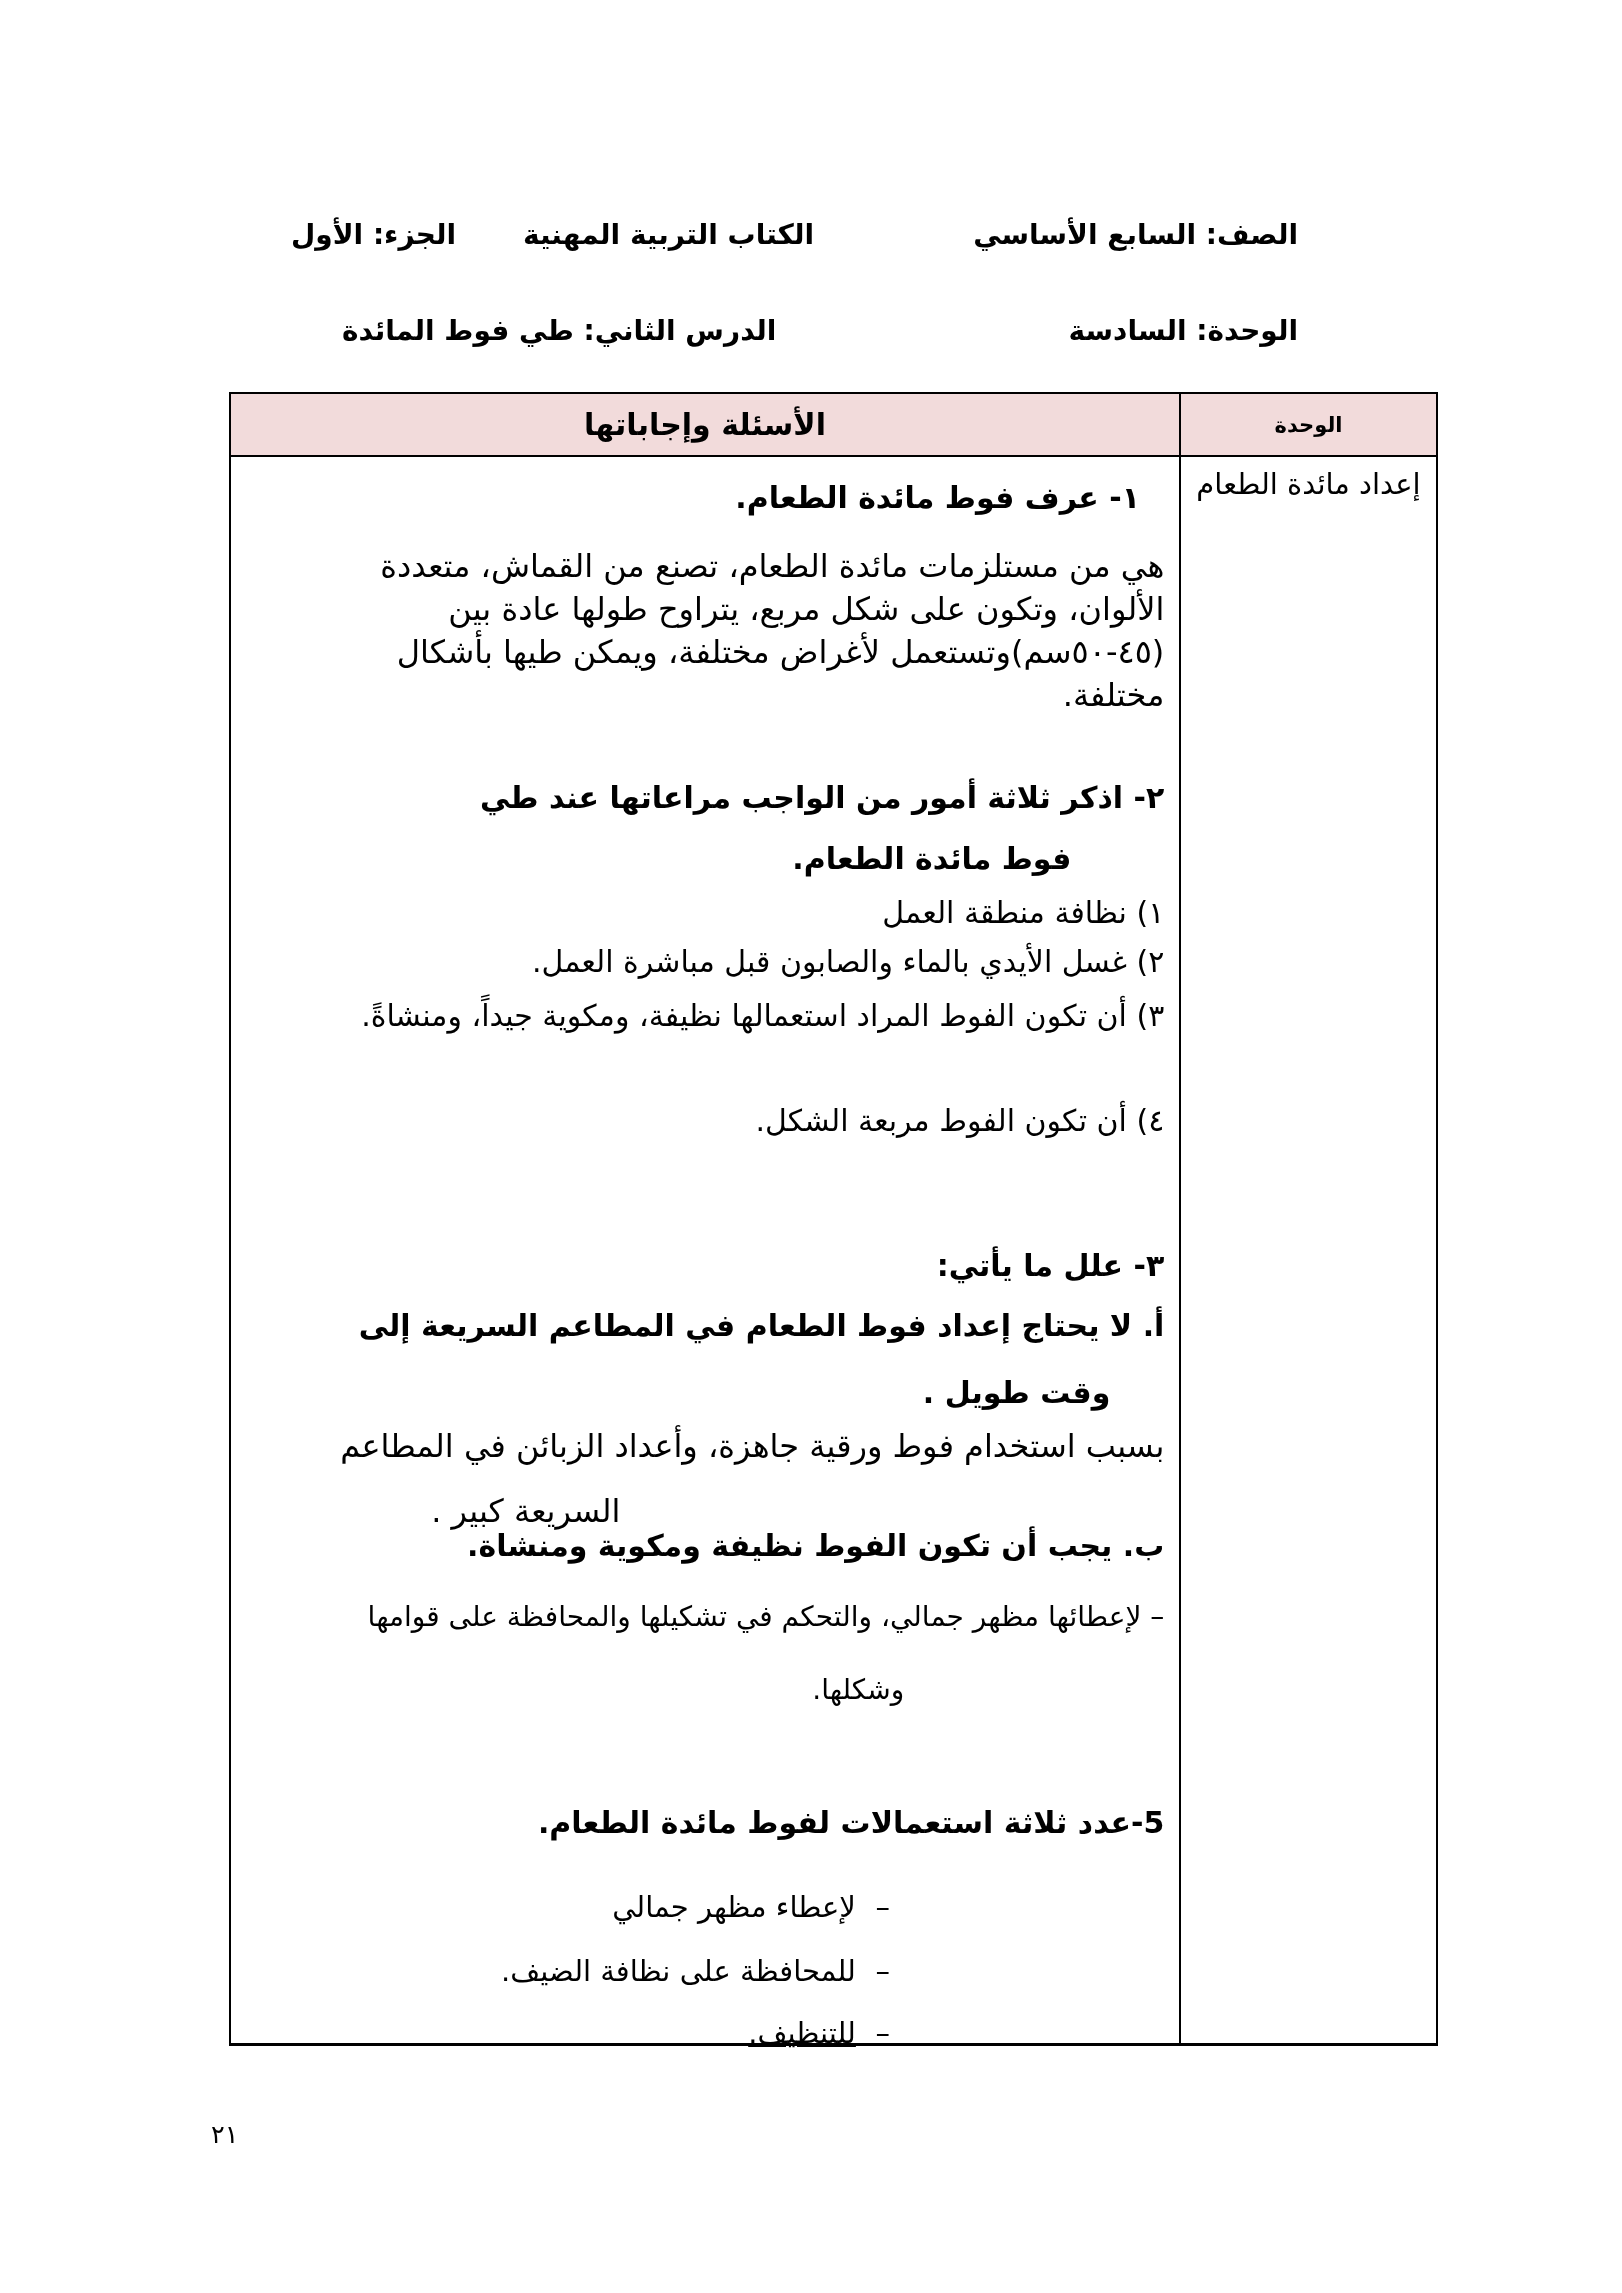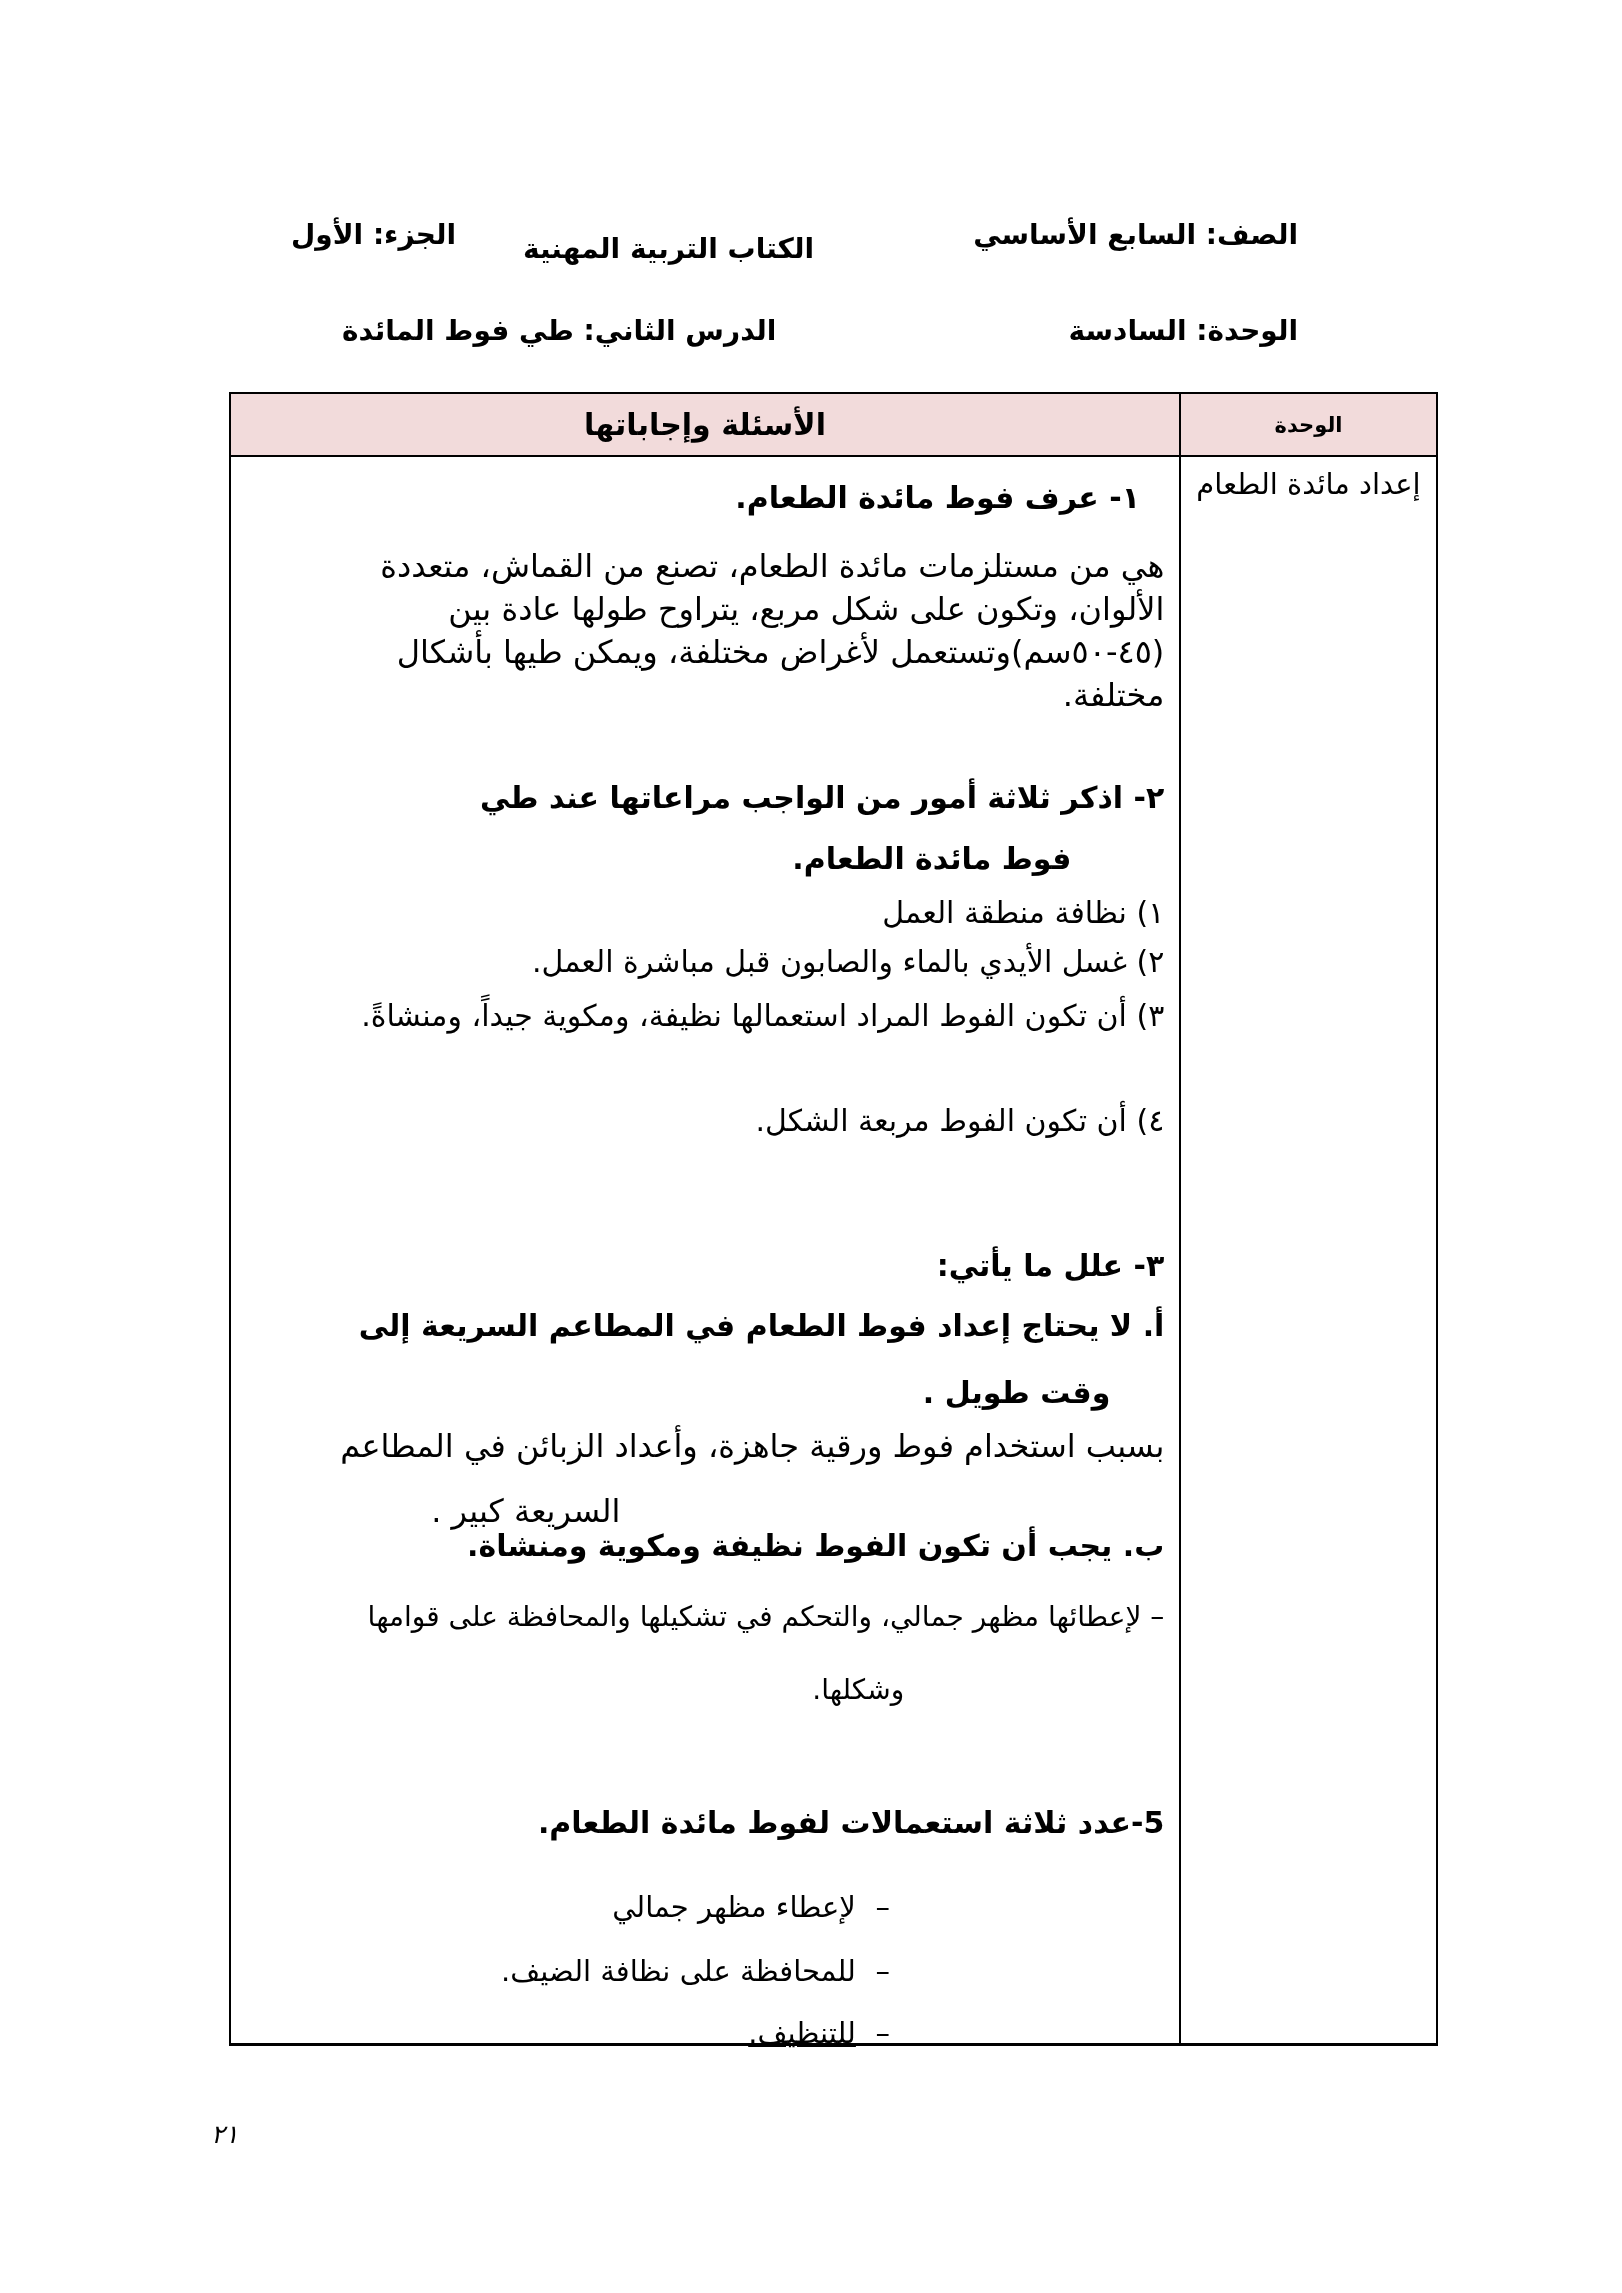--- a/index.html
+++ b/index.html
@@ -30,21 +30,21 @@
     width: 1209px;
     height: 392px;
   }
   .h-item {
     position: absolute;
     font-weight: bold;
     font-size: 28px;
     white-space: nowrap;
   }
   .h-class  { top: 218px; right: 140px; }
-  .h-book   { top: 232px; right: 624px; }
+  .h-book   { top: 218px; right: 624px; }
   .h-part   { top: 218px; left: 62px;  }
   .h-unit   { top: 314px; right: 140px; }
   .h-lesson { top: 314px; left: 113px; }
 
   
   .qa-table {
     position: absolute;
     left: 229px;
     top: 392px;
     width: 1209px;
@@ -146,21 +146,20 @@
   .q4-i1 { top: 1490px; }
   .q4-i2 { top: 1552px; }
   .underlined { text-decoration: underline; }
 
   .page-number {
     position: absolute;
     left: 211px;
     top: 2119px;
     font-size: 25.5px;
     direction: rtl;
-    font-style: italic;
   }
 </style>
 </head>
 <body>
 
 <div class="page">
 
   <div class="doc-header">
     <span class="h-item h-class">الصف: السابع الأساسي</span>
     <span class="h-item h-book">الكتاب التربية المهنية</span>

